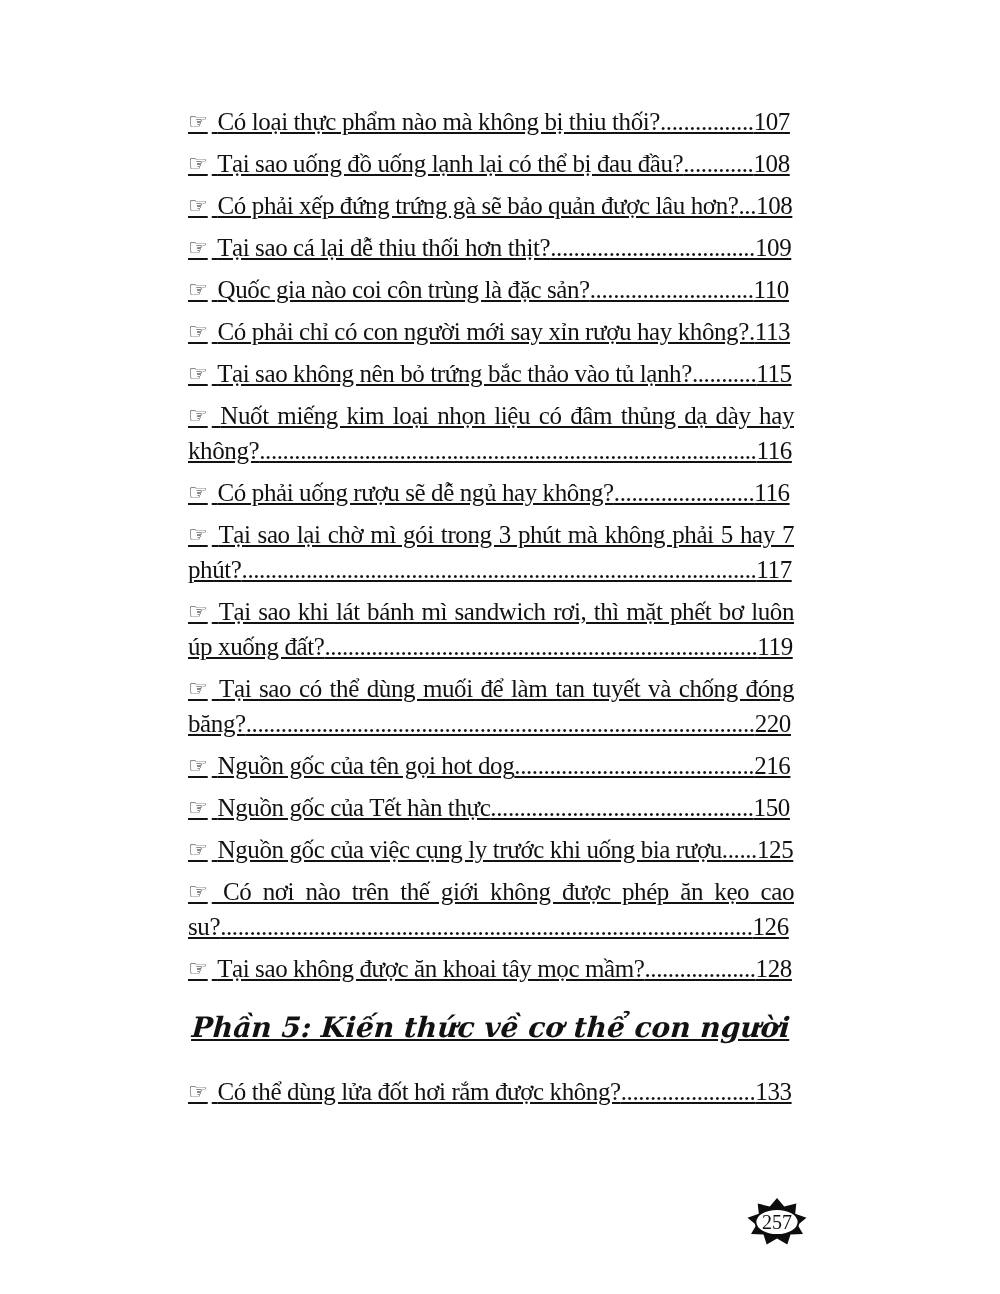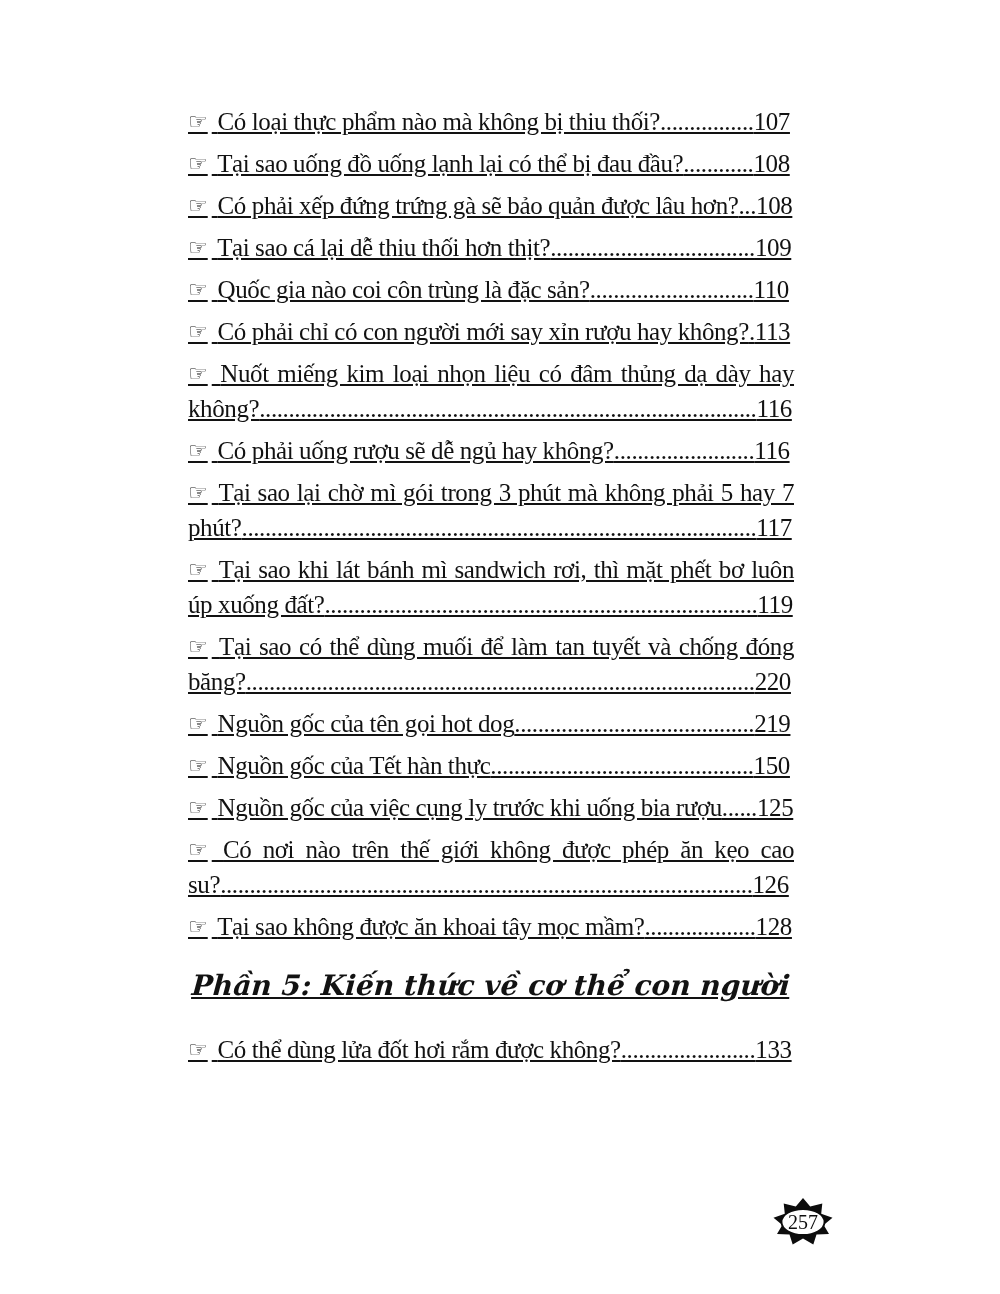--- a/index.html
+++ b/index.html
@@ -45,44 +45,45 @@
     font-weight: bold;
     font-size: 28px;
     line-height: 52px;
     margin-top: 16px;
     margin-bottom: 20px;
     color: #121212;
     transform: skewX(-4deg);
   }
   .badge {
     position: absolute;
-    left: 773px;
+    left: 747px;
     top: 1198px;
     width: 60px;
     height: 48px;
   }
   .badge svg { display: block; }
 </style>
 </head>
 <body>
 
 <div class="content">
   <div>
       <div class="entry"><span class="hand">☞</span> <span class="title">Có loại thực phẩm nào mà không bị thiu thối?</span><span class="dots">................</span><span class="pg">107</span></div>
       <div class="entry"><span class="hand">☞</span> <span class="title">Tại sao uống đồ uống lạnh lại có thể bị đau đầu?</span><span class="dots">............</span><span class="pg">108</span></div>
       <div class="entry"><span class="hand">☞</span> <span class="title">Có phải xếp đứng trứng gà sẽ bảo quản được lâu hơn?</span><span class="dots">...</span><span class="pg">108</span></div>
       <div class="entry"><span class="hand">☞</span> <span class="title">Tại sao cá lại dễ thiu thối hơn thịt?</span><span class="dots">...................................</span><span class="pg">109</span></div>
       <div class="entry"><span class="hand">☞</span> <span class="title">Quốc gia nào coi côn trùng là đặc sản?</span><span class="dots">............................</span><span class="pg">110</span></div>
       <div class="entry"><span class="hand">☞</span> <span class="title">Có phải chỉ có con người mới say xỉn rượu hay không?</span><span class="dots">.</span><span class="pg">113</span></div>
+      <div class="entry"><span class="hand">☞</span> <span class="title">Tại sao không nên bỏ trứng bắc thảo vào tủ lạnh?</span><span class="dots">...........</span><span class="pg">115</span></div>
       <div class="entry"><span class="hand">☞</span> <span class="title">Nuốt miếng kim loại nhọn liệu có đâm thủng dạ dày hay không?</span><span class="dots">.....................................................................................</span><span class="pg">116</span></div>
       <div class="entry"><span class="hand">☞</span> <span class="title">Có phải uống rượu sẽ dễ ngủ hay không?</span><span class="dots">........................</span><span class="pg">116</span></div>
       <div class="entry"><span class="hand">☞</span> <span class="title">Tại sao lại chờ mì gói trong 3 phút mà không phải 5 hay 7 phút?</span><span class="dots">........................................................................................</span><span class="pg">117</span></div>
       <div class="entry"><span class="hand">☞</span> <span class="title">Tại sao khi lát bánh mì sandwich rơi, thì mặt phết bơ luôn úp xuống đất?</span><span class="dots">..........................................................................</span><span class="pg">119</span></div>
       <div class="entry"><span class="hand">☞</span> <span class="title">Tại sao có thể dùng muối để làm tan tuyết và chống đóng băng?</span><span class="dots">.......................................................................................</span><span class="pg">220</span></div>
-      <div class="entry"><span class="hand">☞</span> <span class="title">Nguồn gốc của tên gọi hot dog</span><span class="dots">.........................................</span><span class="pg">219</span></div>
+      <div class="entry"><span class="hand">☞</span> <span class="title">Nguồn gốc của tên gọi hot dog</span><span class="dots">.........................................</span><span class="pg">216</span></div>
       <div class="entry"><span class="hand">☞</span> <span class="title">Nguồn gốc của Tết hàn thực</span><span class="dots">.............................................</span><span class="pg">150</span></div>
       <div class="entry"><span class="hand">☞</span> <span class="title">Nguồn gốc của việc cụng ly trước khi uống bia rượu</span><span class="dots">......</span><span class="pg">125</span></div>
       <div class="entry"><span class="hand">☞</span> <span class="title">Có nơi nào trên thế giới không được phép ăn kẹo cao su?</span><span class="dots">...........................................................................................</span><span class="pg">126</span></div>
       <div class="entry"><span class="hand">☞</span> <span class="title">Tại sao không được ăn khoai tây mọc mầm?</span><span class="dots">...................</span><span class="pg">128</span></div>
     </div>
   <div class="heading">Phần 5: Kiến thức về cơ thể con người</div>
   <div>
       <div class="entry"><span class="hand">☞</span> <span class="title">Có thể dùng lửa đốt hơi rắm được không?</span><span class="dots">.......................</span><span class="pg">133</span></div>
     </div>
 </div>

